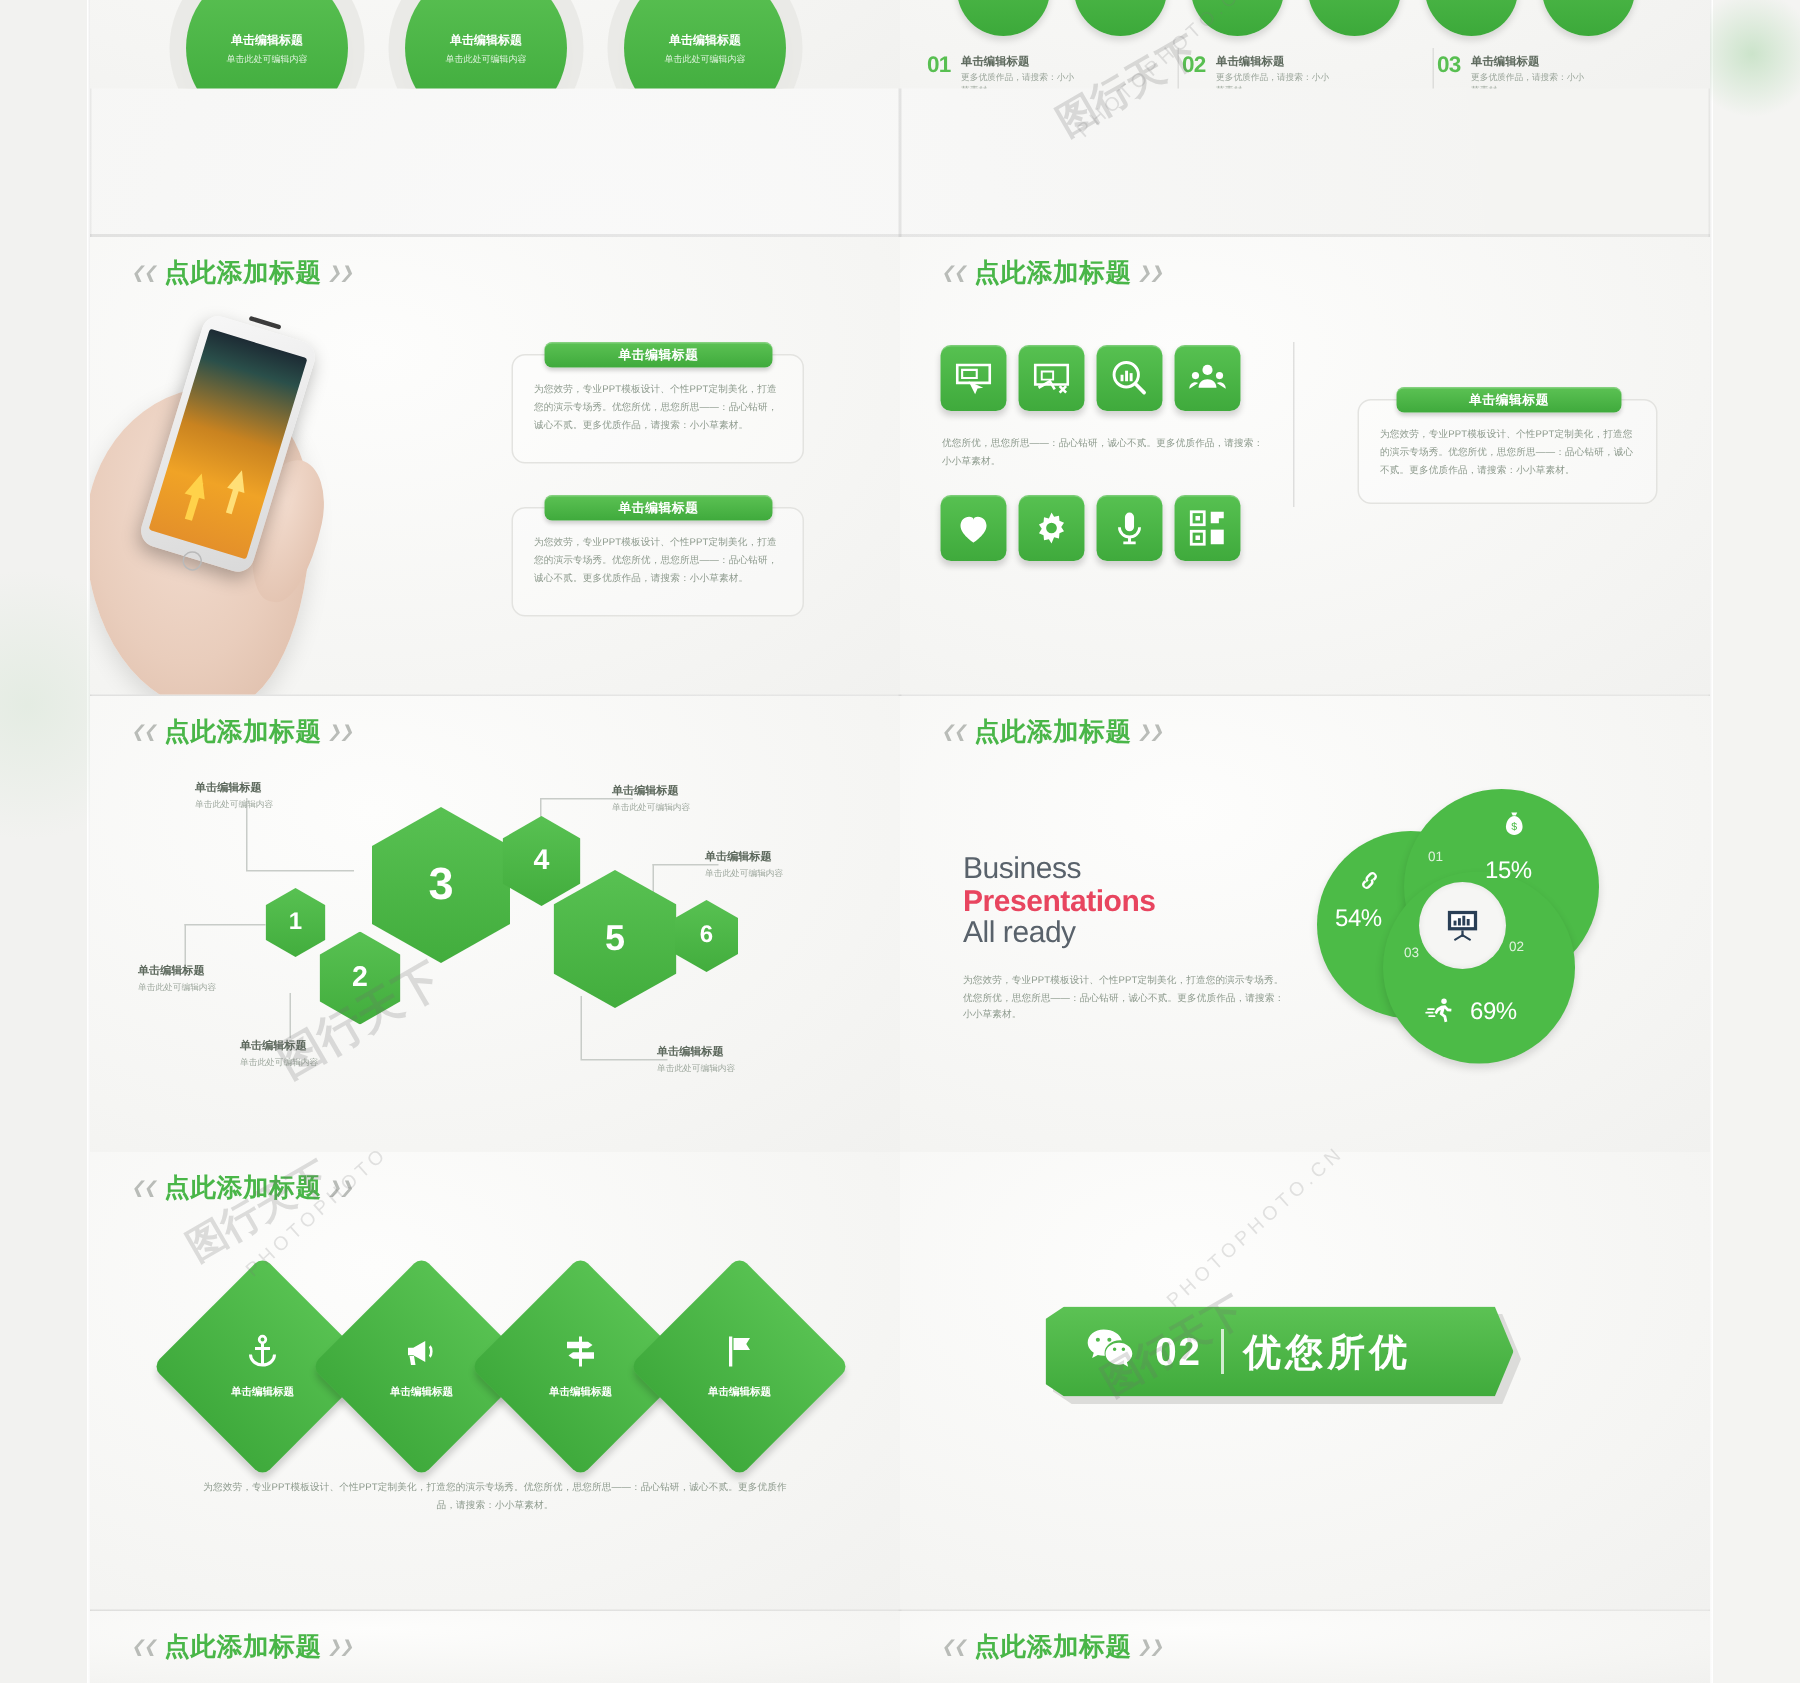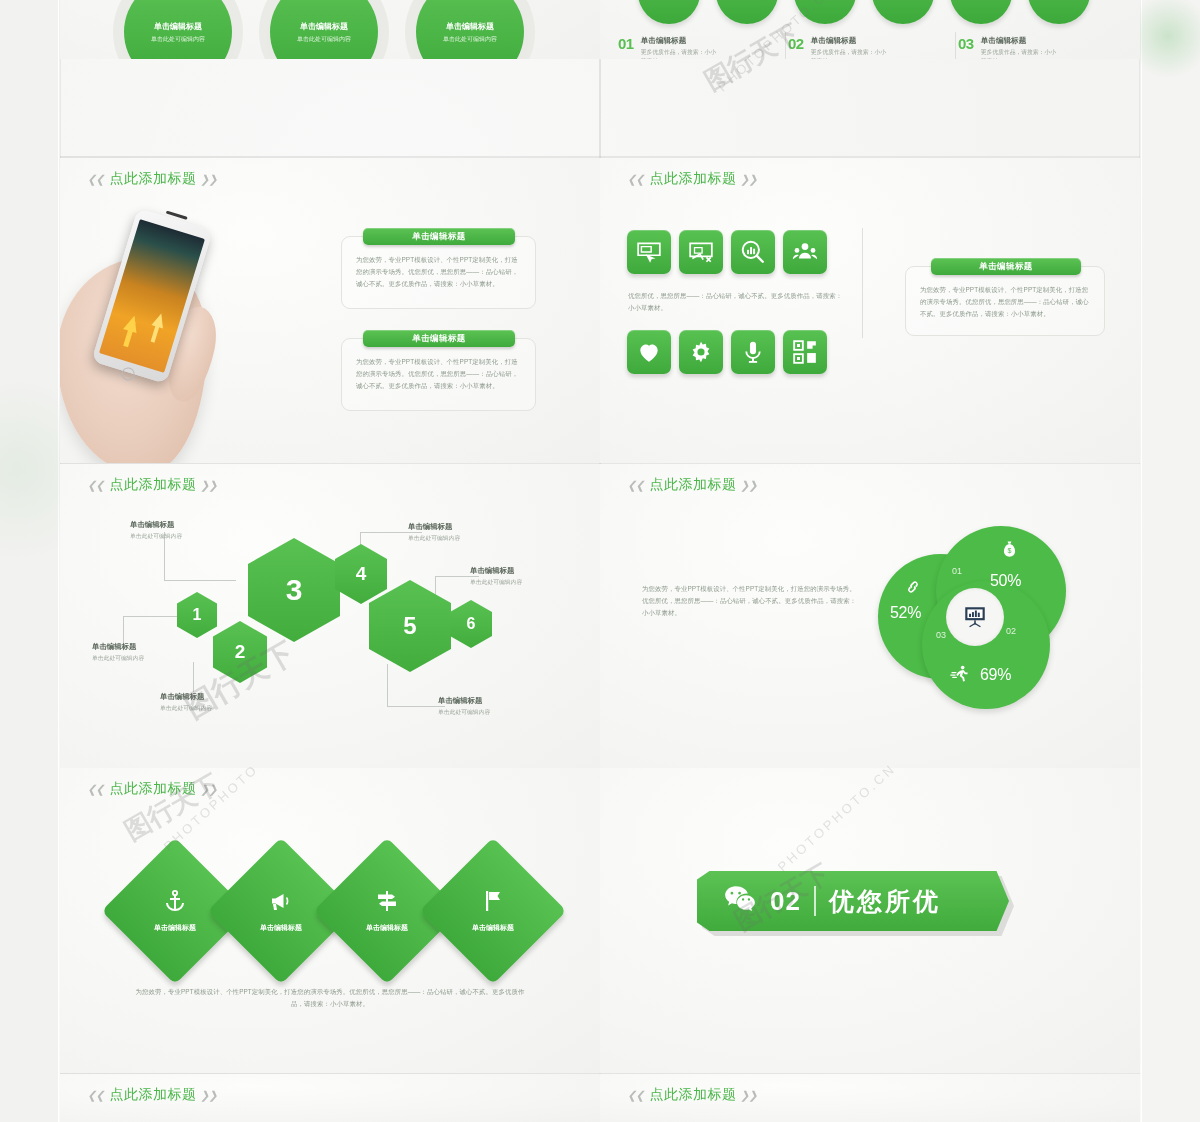--- a/index.html
+++ b/index.html
@@ -56,21 +56,21 @@
   .s-head {
     position:absolute; left:28px; top:12px;
     display:flex; align-items:center; gap:5px;
     white-space:nowrap;
   }
   .s-head .chev-l, .s-head .chev-r {
     color:#b9bcb8; font-size:11px; letter-spacing:-1px; font-weight:700;
     transform:skewX(-12deg);
   }
   .s-head .htxt {
-    color:#49b648; font-weight:400; font-size:14px; letter-spacing:.5px;
+    color:#49b648; font-weight:700; font-size:17px; letter-spacing:.5px;
   }
 
   
   .g-pill {
     background:linear-gradient(180deg,#5cc254,#3faa3c);
     color:#fff; font-weight:700; font-size:8.5px; letter-spacing:.4px;
     border-radius:5px; text-align:center;
     box-shadow:0 2px 3px rgba(0,0,0,.18), inset 0 1px 0 rgba(255,255,255,.25);
     display:flex; align-items:center; justify-content:center;
   }
@@ -470,41 +470,46 @@
   </div>
 
   <div class="slide col-r" style="top:464px">
     <div class="s-head">
       <span class="chev-l">❮❮</span>
       <span class="htxt">点此添加标题</span>
       <span class="chev-r">❯❯</span>
     </div>
 
     <div class="biz" style="position:absolute; left:42px; top:105px; width:215px">
+      <h1>
+        <span>Business</span>
+        <span class="pres">Presentations</span>
+        <span class="ar">All ready</span>
+      </h1>
       <p class="body-txt" style="margin-top:14px">为您效劳，专业PPT模板设计、个性PPT定制美化，打造您的演示专场秀。优您所优，思您所思——：品心钻研，诚心不贰。更多优质作品，请搜索：小小草素材。</p>
     </div>
 
     <div class="venn" style="left:278px; top:62px; width:190px; height:175px">
       <div class="vcirc" style="left:0;  top:28px; width:125px; height:125px"></div>
       <div class="vcirc c2" style="left:58px; top:0;  width:130px; height:130px"></div>
       <div class="vcirc c3" style="left:44px; top:55px; width:128px; height:128px"></div>
       <div class="vhole" style="left:68px; top:62px; width:58px; height:58px">
         <svg viewBox="0 0 24 24" width="26" height="26">
           <rect x="3" y="3" width="18" height="12" fill="#2a3f56"></rect>
           <rect x="5" y="5" width="14" height="8" fill="#fff"></rect>
           <rect x="6.5" y="9" width="1.8" height="3" fill="#2a3f56"></rect>
           <rect x="9.2" y="7.5" width="1.8" height="4.5" fill="#2a3f56"></rect>
           <rect x="11.9" y="6" width="1.8" height="6" fill="#2a3f56"></rect>
           <rect x="14.6" y="8" width="1.8" height="4" fill="#2a3f56"></rect>
           <rect x="11.3" y="15" width="1.4" height="4" fill="#2a3f56"></rect>
           <path d="M7 21l5-3 5 3" fill="none" stroke="#2a3f56" stroke-width="1.2"></path>
         </svg>
       </div>
-      <span class="vpct" style="left:12px; top:78px">52%</span>
-      <span class="vpct" style="left:112px; top:46px">50%</span>
+      <span class="vpct" style="left:12px; top:78px">54%</span>
+      <span class="vpct" style="left:112px; top:46px">15%</span>
       <span class="vpct" style="left:102px; top:140px">69%</span>
       <span class="vnum" style="left:74px; top:40px">01</span>
       <span class="vnum" style="left:128px; top:100px">02</span>
       <span class="vnum" style="left:58px; top:104px">03</span>
       <span class="vico" style="left:26px; top:52px">
         <svg viewBox="0 0 24 24" width="18" height="18">
             <path d="M9.5 13.5a4 4 0 0 1 0-5.6l2.6-2.6a4 4 0 0 1 5.6 5.6l-1.4 1.4-1.6-1.6 1.4-1.4a1.7 1.7 0 0 0-2.4-2.4l-2.6 2.6a1.7 1.7 0 0 0 0 2.4z" fill="#fff"></path>
             <path d="M14.5 10.5a4 4 0 0 1 0 5.6l-2.6 2.6a4 4 0 0 1-5.6-5.6l1.4-1.4 1.6 1.6-1.4 1.4a1.7 1.7 0 0 0 2.4 2.4l2.6-2.6a1.7 1.7 0 0 0 0-2.4z" fill="#fff"></path>
           </svg>
       </span>

